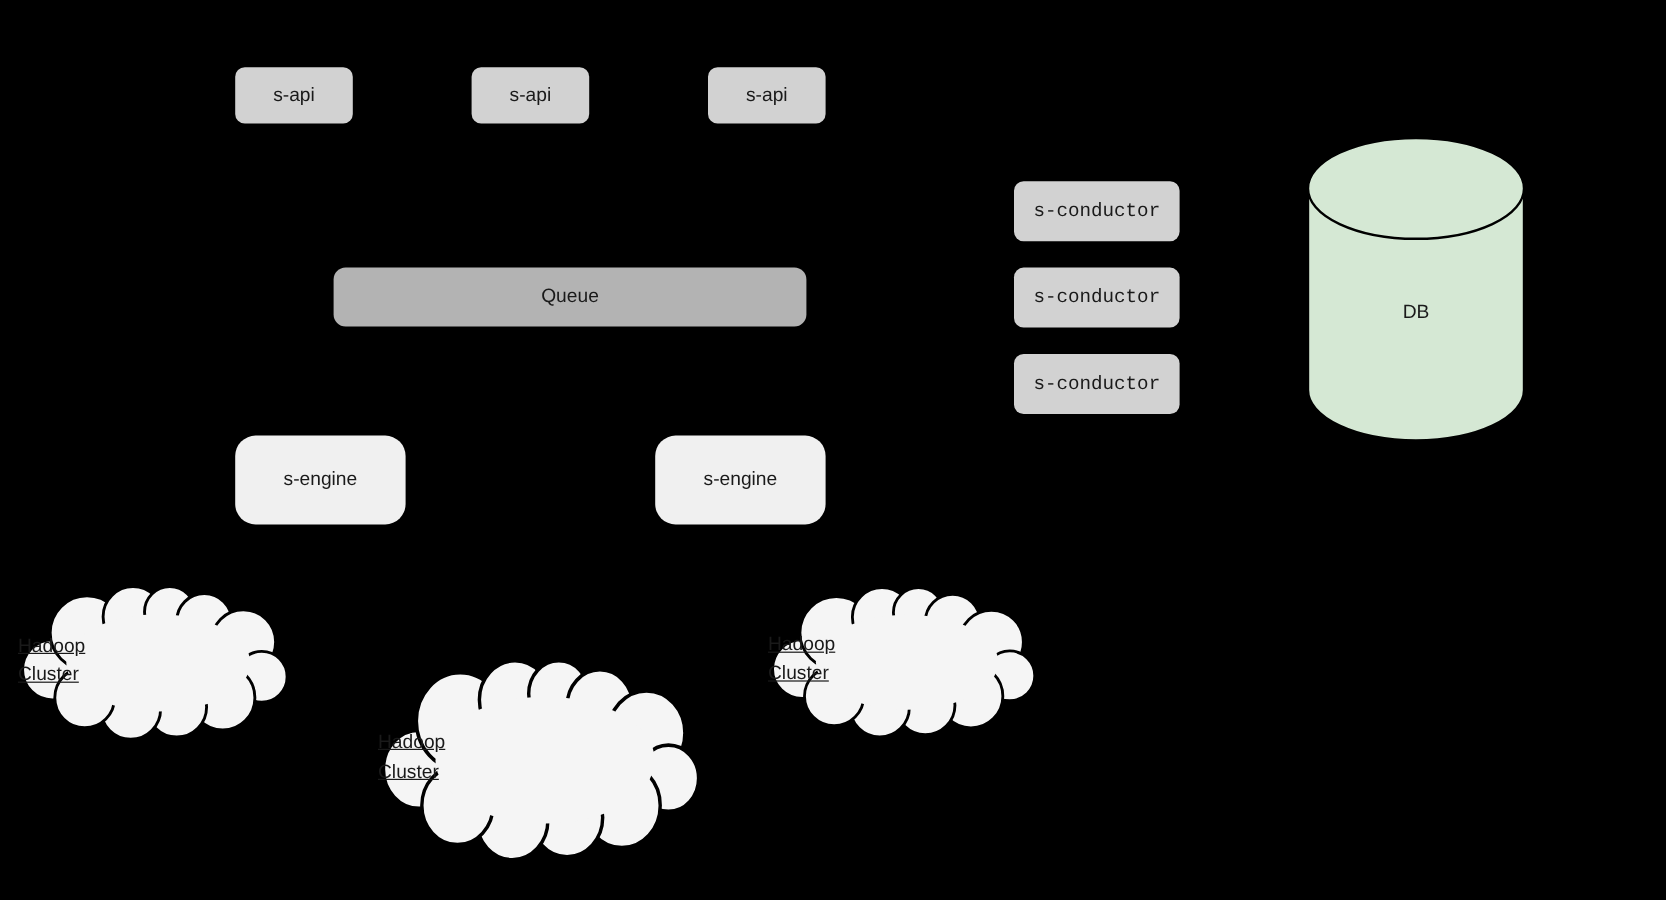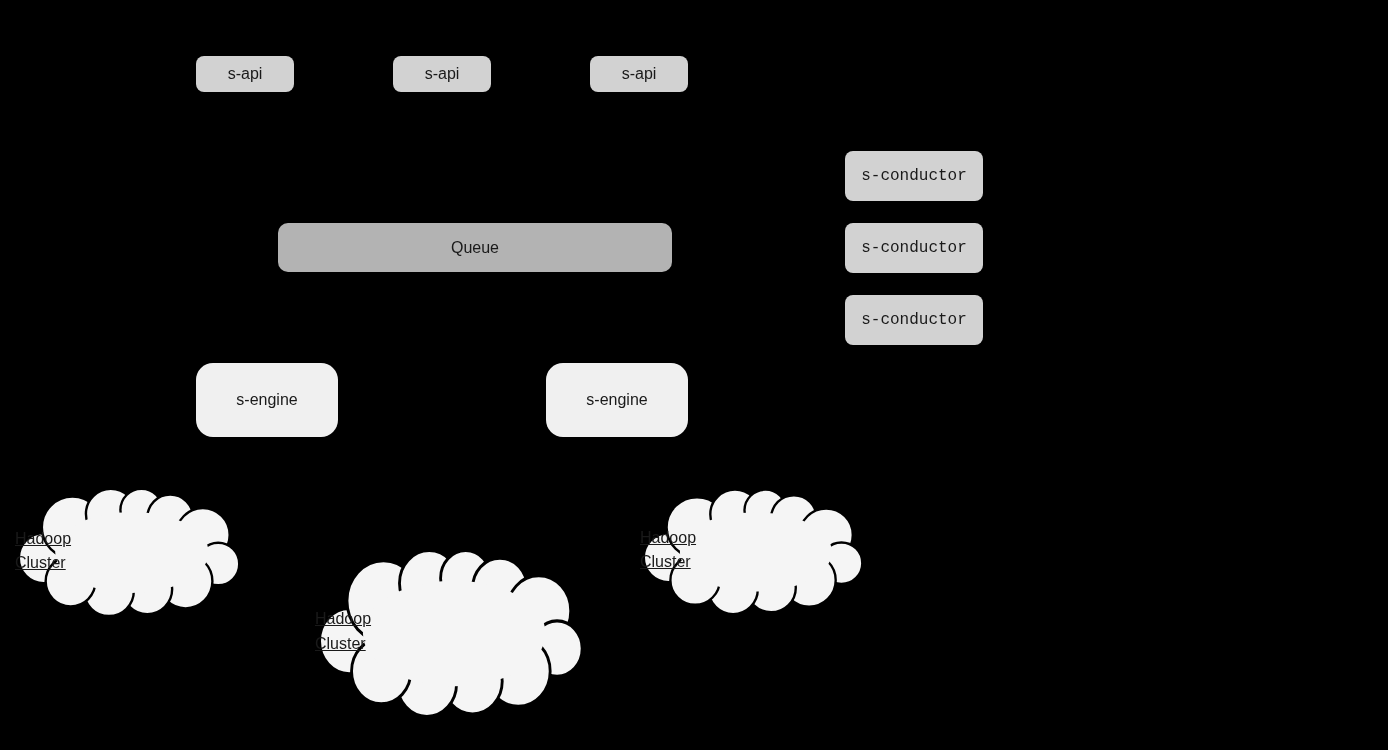--- a/index.html
+++ b/index.html
@@ -21,21 +21,21 @@
     justify-content: center;
     box-sizing: border-box;
     color: #1a1a1a;
     font-size: 16px;
   }
   .box-gray   { background: #d2d2d2; border-radius: 8px; }
   .box-queue  { background: #b3b3b3; border-radius: 10px; margin-left: 33px; }
   .box-engine { background: #f0f0f0; border-radius: 12px; }
 
   
-  .api  { width: 98px;  height: 36px; top: 56px; }
+  .api  { width: 98px;  height: 47px; top: 56px; }
   #api1 { left: 196px; } #api2 { left: 393px; } #api3 { left: 590px; }
 
   
   #queue { left: 245px; top: 223px; width: 394px; height: 49px; }
 
   
   .conductor { left: 845px; width: 138px; height: 50px; font-family: Liberation Mono, monospace; }
   #conductor1 { top: 151px; } #conductor2 { top: 223px; } #conductor3 { top: 295px; }
 
   
@@ -125,20 +125,27 @@
     <span>s-conductor</span>
   </div>
 
   <div class="node box-engine engine" id="engine1">
     <span>s-engine</span>
   </div>
   <div class="node box-engine engine" id="engine2">
     <span>s-engine</span>
   </div>
 
+  <div id="db">
+    <svg viewBox="0 0 184 256" preserveAspectRatio="none">
+      <path class="db-body" d="M2,44 A90,42 0 0 1 182,44 L182,212 A90,42 0 0 1 2,212 Z"></path>
+      <ellipse class="db-top" cx="92" cy="44" rx="90" ry="42"></ellipse>
+    </svg>
+    <div class="db-label">DB</div>
+  </div>
 
   <div class="cloud" id="cloud1">
     <svg viewBox="0 0 240 140" preserveAspectRatio="none">
       <use href="#cloudShape"></use>
     </svg>
     <div class="cloud-label">
       <div>Hadoop</div>
       <div>Cluster</div>
     </div>
   </div>

